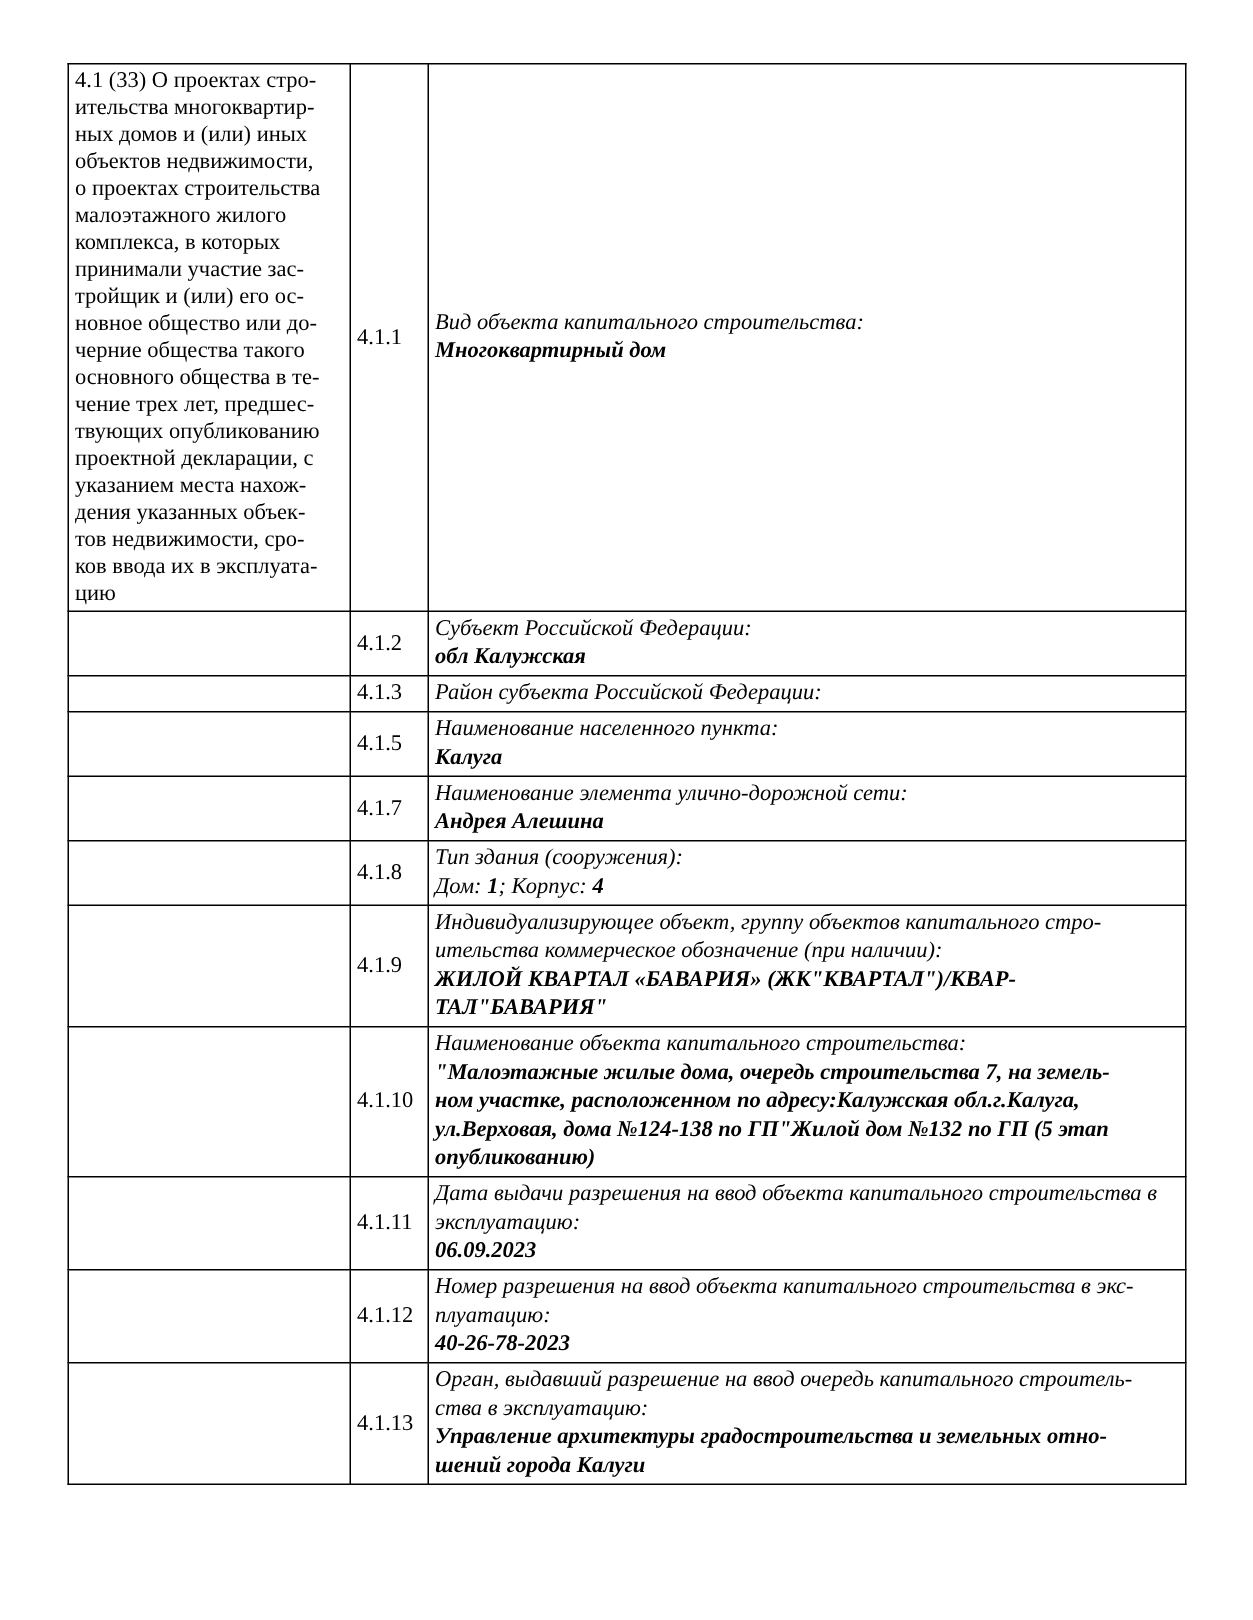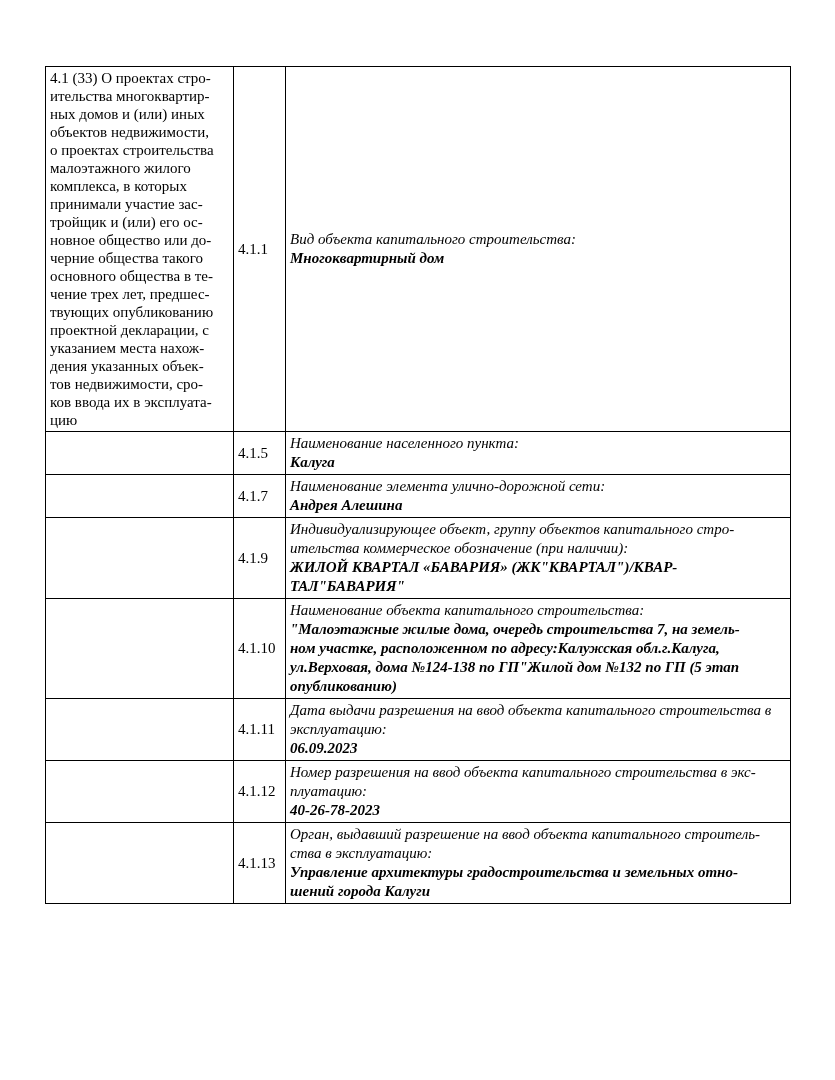--- a/index.html
+++ b/index.html
@@ -18,21 +18,20 @@
   .decl-table-wrap {
     position: absolute;
     left: 45px;
     top: 42px;
     width: 745px;
   }
   table.decl {
     border-collapse: collapse;
     table-layout: fixed;
     width: 745px;
-    margin-top: 24px;
   }
   table.decl td {
     border: 1px solid #000000;
     vertical-align: middle;
     font-size: 15px;
     padding: 2px 4px;
   }
   td.col-left {
     width: 188px;
     vertical-align: top;
@@ -91,32 +90,55 @@
 ков ввода их в эксплуата-
 цию</td>
           <td class="col-num">4.1.1</td>
           <td class="col-val">
             <div class="val-line"><span>Вид объекта капитального строительства:</span></div>
             <div class="val-line"><span class="b">Многоквартирный дом</span></div>
           </td>
         </tr>
         <tr>
           <td class="col-left"></td>
+          <td class="col-num">4.1.2</td>
+          <td class="col-val">
+            <div class="val-line"><span>Субъект Российской Федерации:</span></div>
+            <div class="val-line"><span class="b">обл Калужская</span></div>
+          </td>
+        </tr>
+        <tr>
+          <td class="col-left"></td>
+          <td class="col-num">4.1.3</td>
+          <td class="col-val">
+            <div class="val-line"><span>Район субъекта Российской Федерации:</span></div>
+          </td>
+        </tr>
+        <tr>
+          <td class="col-left"></td>
           <td class="col-num">4.1.5</td>
           <td class="col-val">
             <div class="val-line"><span>Наименование населенного пункта:</span></div>
             <div class="val-line"><span class="b">Калуга</span></div>
           </td>
         </tr>
         <tr>
           <td class="col-left"></td>
           <td class="col-num">4.1.7</td>
           <td class="col-val">
             <div class="val-line"><span>Наименование элемента улично-дорожной сети:</span></div>
             <div class="val-line"><span class="b">Андрея Алешина</span></div>
+          </td>
+        </tr>
+        <tr>
+          <td class="col-left"></td>
+          <td class="col-num">4.1.8</td>
+          <td class="col-val">
+            <div class="val-line"><span>Тип здания (сооружения):</span></div>
+            <div class="val-line"><span>Дом: </span><span class="b">1</span><span>;  Корпус: </span><span class="b">4</span></div>
           </td>
         </tr>
         <tr>
           <td class="col-left"></td>
           <td class="col-num">4.1.9</td>
           <td class="col-val">
             <div class="val-line"><span>Индивидуализирующее объект, группу объектов капитального стро-</span></div>
             <div class="val-line"><span>ительства коммерческое обозначение (при наличии):</span></div>
             <div class="val-line"><span class="b">ЖИЛОЙ КВАРТАЛ «БАВАРИЯ» (ЖК"КВАРТАЛ")/КВАР-</span></div>
             <div class="val-line"><span class="b">ТАЛ"БАВАРИЯ"</span></div>
@@ -148,21 +170,21 @@
           <td class="col-val">
             <div class="val-line"><span>Номер разрешения на ввод объекта капитального строительства в экс-</span></div>
             <div class="val-line"><span>плуатацию:</span></div>
             <div class="val-line"><span class="b">40-26-78-2023</span></div>
           </td>
         </tr>
         <tr>
           <td class="col-left"></td>
           <td class="col-num">4.1.13</td>
           <td class="col-val">
-            <div class="val-line"><span>Орган, выдавший разрешение на ввод объекта капитального строитель-</span></div>
+            <div class="val-line"><span>Орган, выдавший разрешение на ввод очередь капитального строитель-</span></div>
             <div class="val-line"><span>ства в эксплуатацию:</span></div>
             <div class="val-line"><span class="b">Управление архитектуры градостроительства и земельных отно-</span></div>
             <div class="val-line"><span class="b">шений города Калуги</span></div>
           </td>
         </tr>
       </tbody>
   </table>
 </div>
 
 </body></html>

